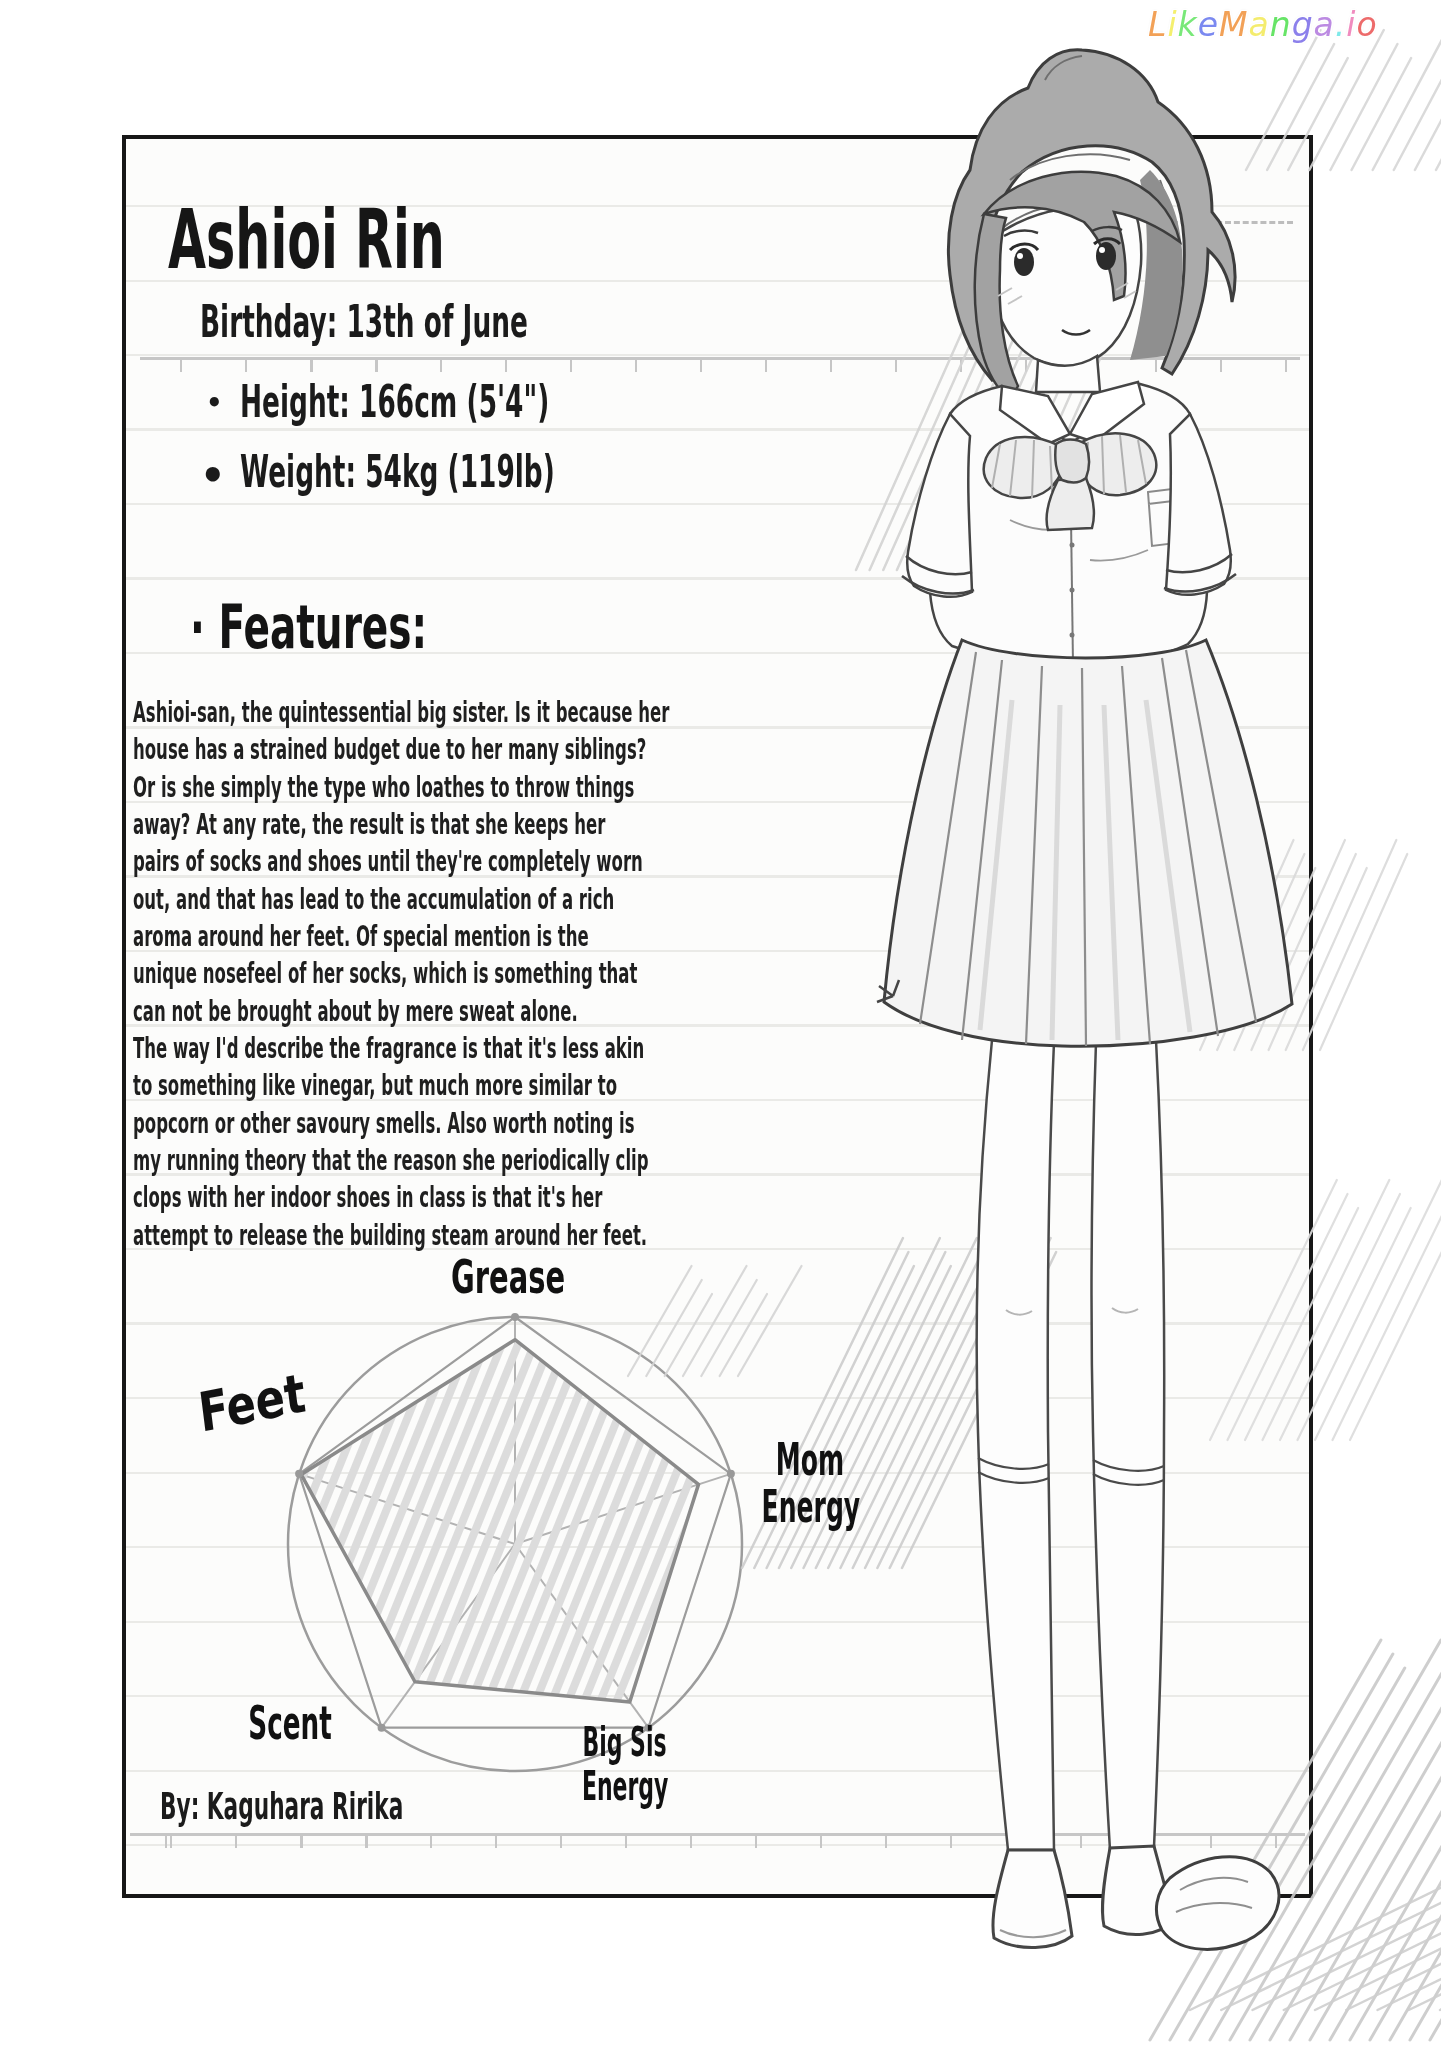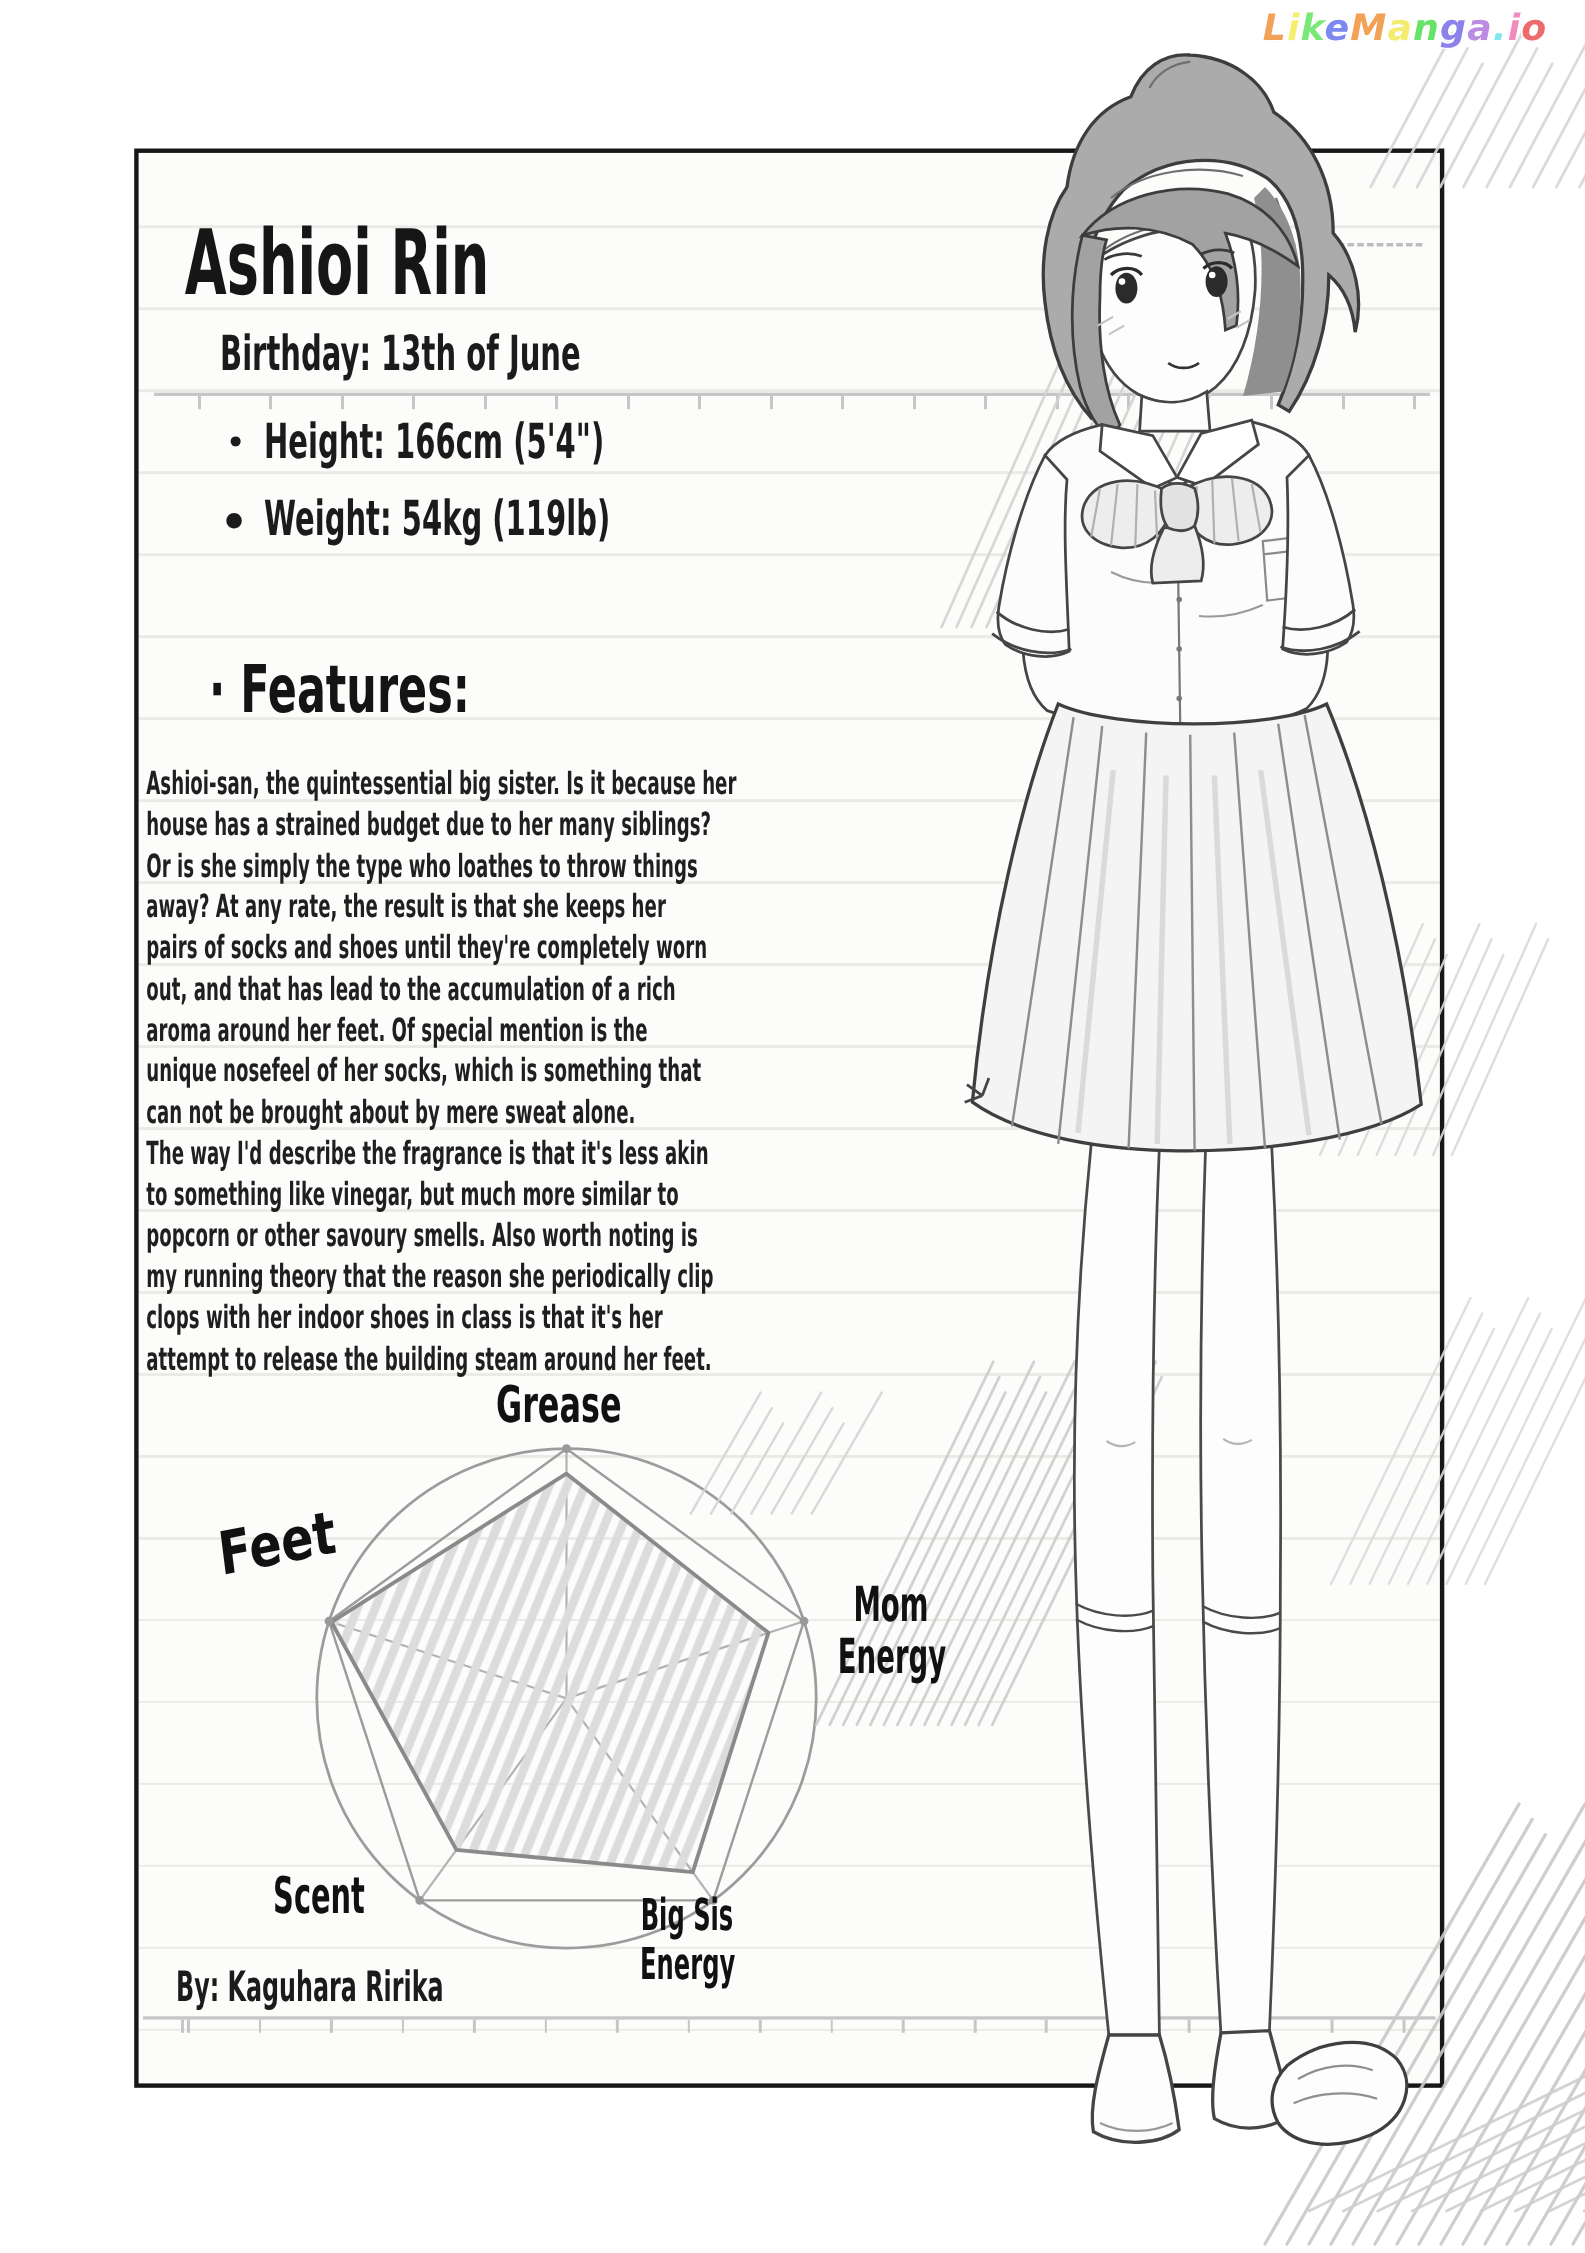--- a/index.html
+++ b/index.html
@@ -32,21 +32,21 @@
   .lbl{position:absolute;font-weight:700;text-align:center;transform-origin:center top;z-index:30;color:#111;}
   .lbl-grease{left:408px;top:1250px;width:200px;font-size:46px;transform:scaleX(.63);}
   .lbl-feet{left:178px;top:1372px;width:140px;font-size:54px;transform:scaleX(.8) rotate(-9deg);}
   .lbl-mom{left:725px;top:1436px;width:170px;font-size:44px;line-height:47px;transform:scaleX(.57);}
   .lbl-scent{left:215px;top:1696px;width:150px;font-size:46px;transform:scaleX(.57);}
   .lbl-bigsis{left:547px;top:1720px;width:155px;font-size:40px;line-height:44px;transform:scaleX(.55);}
   
   #radar{position:absolute;left:270px;top:1299px;z-index:10;}
   #figure{position:absolute;left:0;top:0;z-index:20;pointer-events:none;}
   
-  .watermark{position:absolute;left:1148px;top:5px;font-size:33px;font-weight:700;font-style:italic;
+  .watermark{position:absolute;left:1148px;top:5px;font-size:33px;font-weight:400;font-style:italic;
              letter-spacing:1px;z-index:40;white-space:nowrap;}
   .watermark span{text-shadow:-1.5px 0 #fff,1.5px 0 #fff,0 -1.5px #fff,0 1.5px #fff,
                   -1px -1px #fff,1px 1px #fff,-1px 1px #fff,1px -1px #fff,0 0 3px #ddd;}
 </style>
 </head>
 <body>
 
 <div class="stage">
 
   <div class="page"></div>

